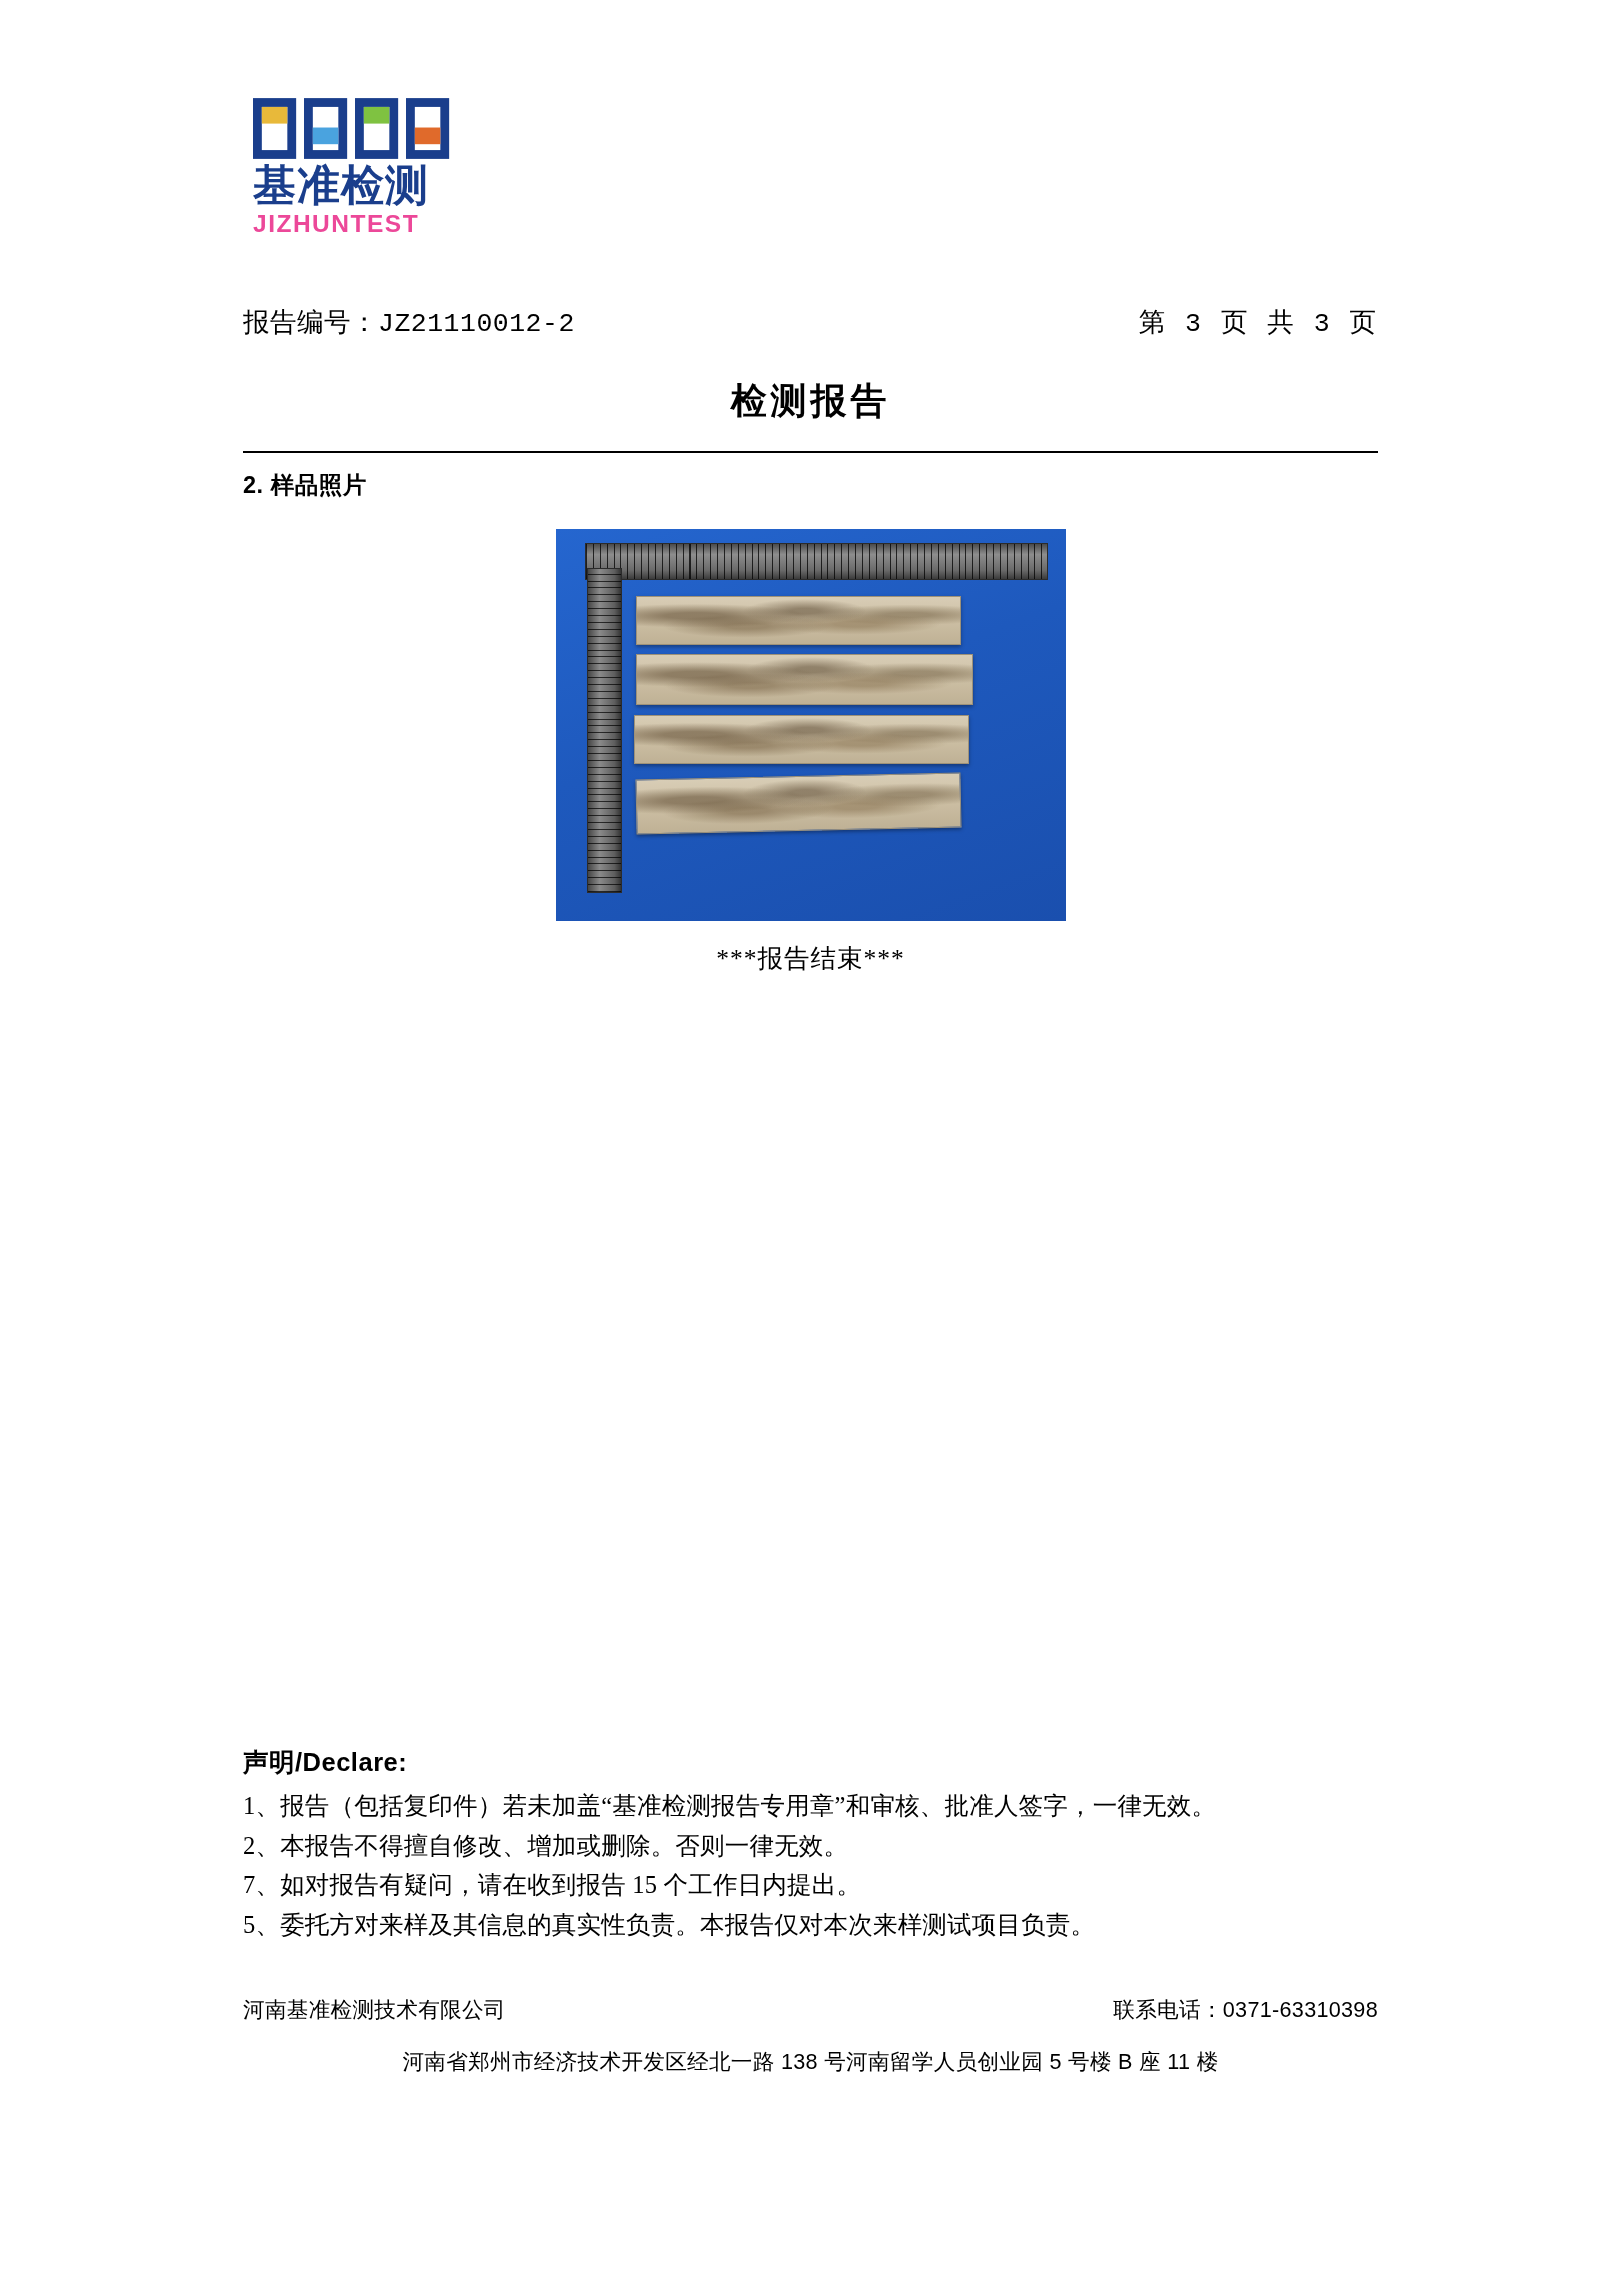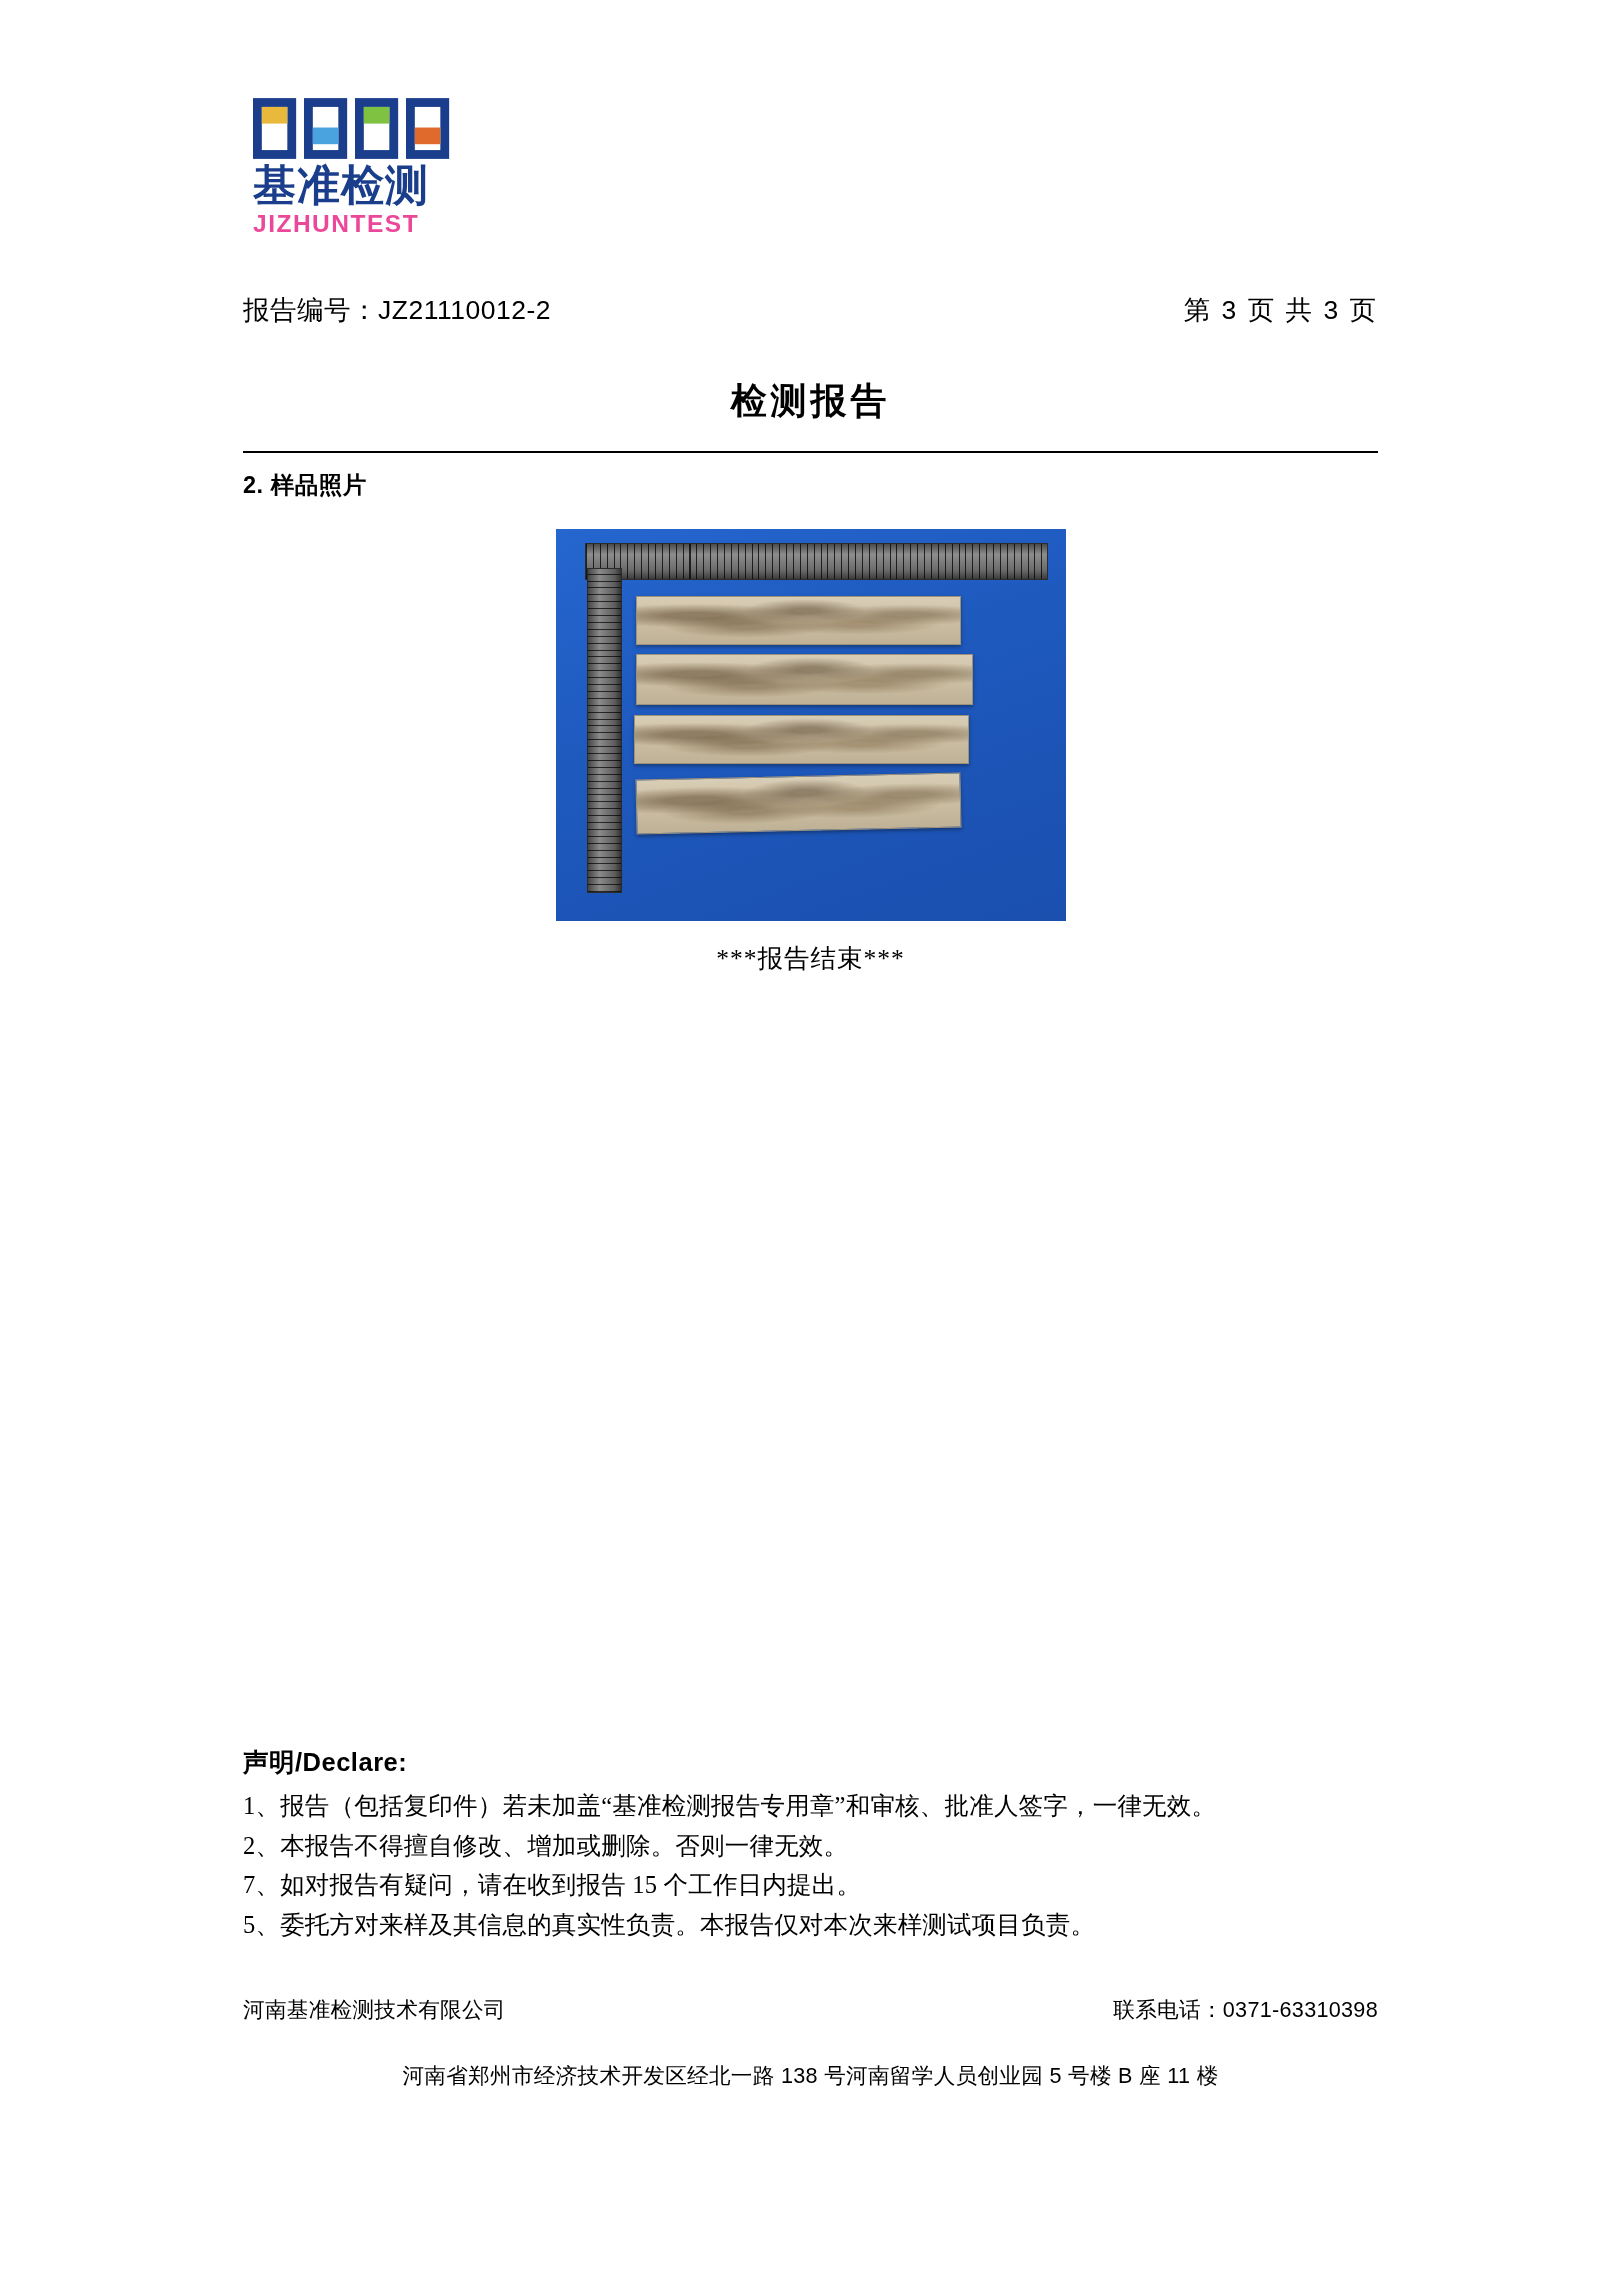--- a/index.html
+++ b/index.html
@@ -53,26 +53,26 @@
     letter-spacing: 1.5px;
     color: #ec4899;
     margin-top: 2px;
   }
 
   
   .doc-headline {
     position: absolute;
     left: 243px;
     right: 243px;
-    top: 292px;
+    top: 304px;
     display: flex;
     justify-content: space-between;
     align-items: center;
     font-size: 26.5px;
-    font-family: Liberation Sans, sans-serif;
+    font-family: Liberation Mono, monospace;
   }
   .report-no {
     letter-spacing: 0.5px;
   }
   .page-no {
     letter-spacing: 2px;
   }
 
   
   .doc-title {
@@ -207,21 +207,21 @@
     left: 243px;
     right: 243px;
     top: 1995px;
     font-family: "Liberation Sans", sans-serif;
     font-size: 21.6px;
   }
   .footer-row {
     display: flex;
     justify-content: space-between;
     align-items: baseline;
-    margin-bottom: 37px;
+    margin-bottom: 23px;
   }
   .footer-company { letter-spacing: 0.3px; }
   .footer-tel { letter-spacing: 0.3px; }
   .footer-address { letter-spacing: 0.3px; text-align: center; }
 </style>
 </head>
 <body>
 
 <div class="page">
 

